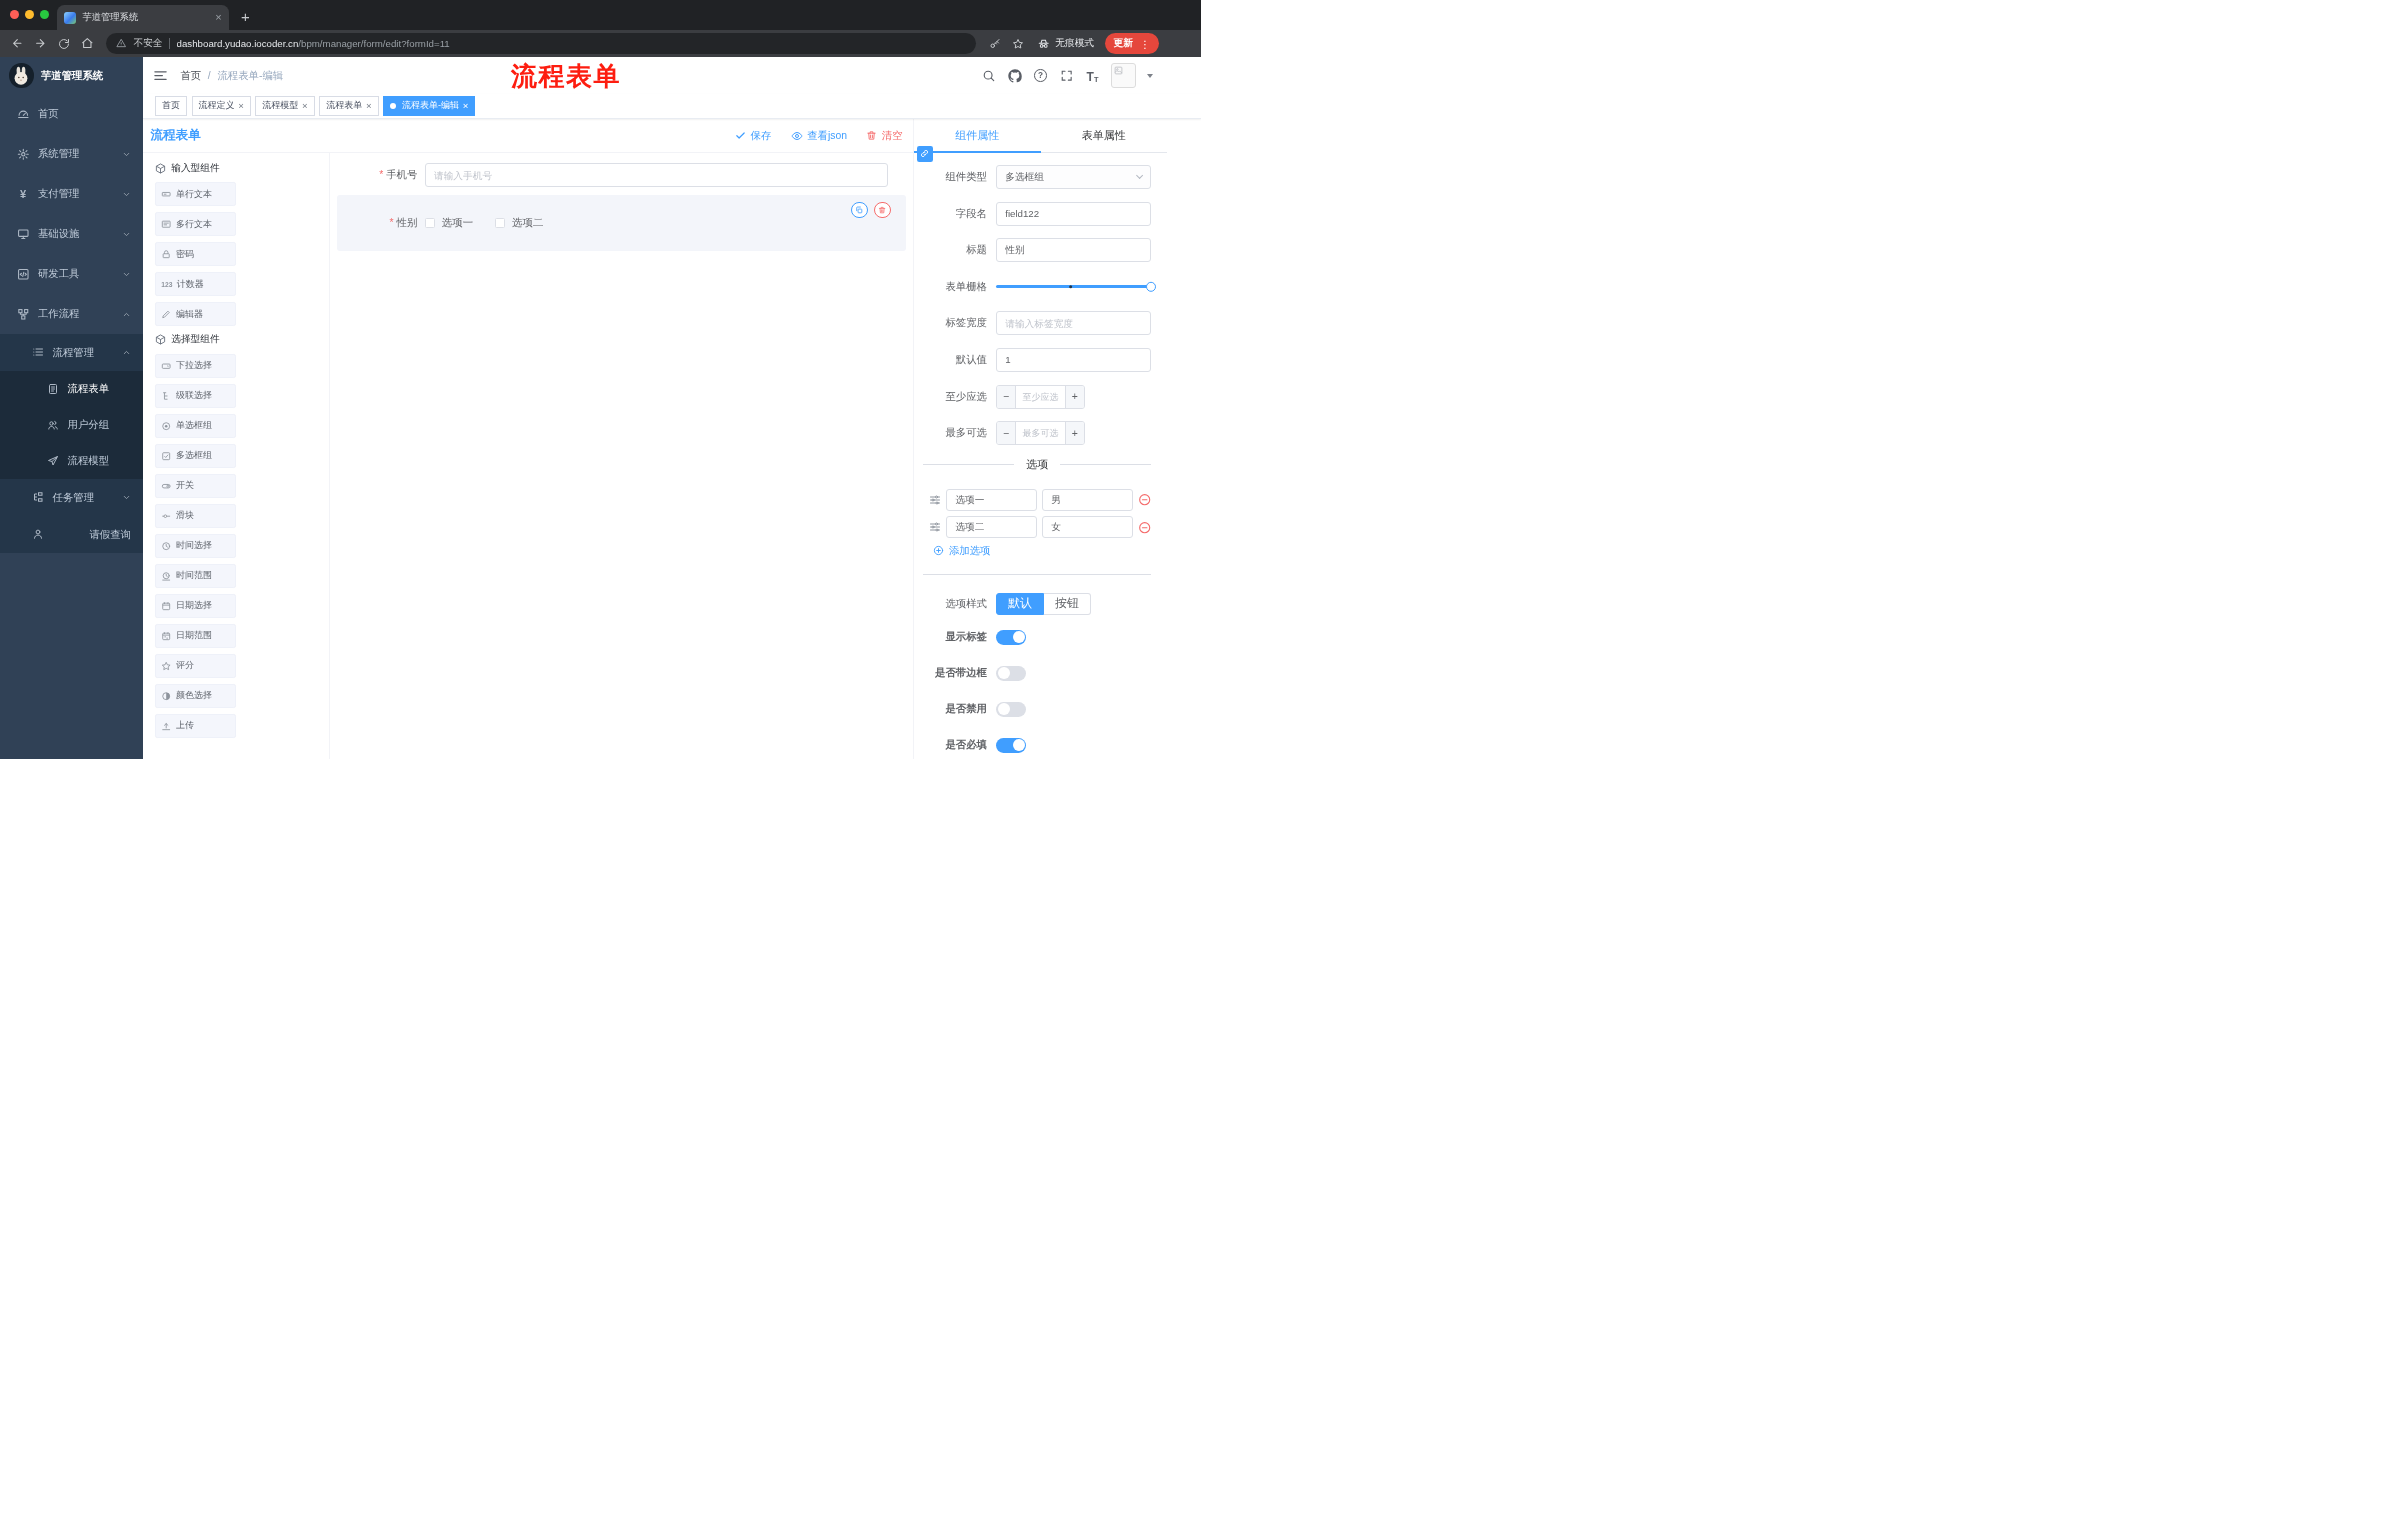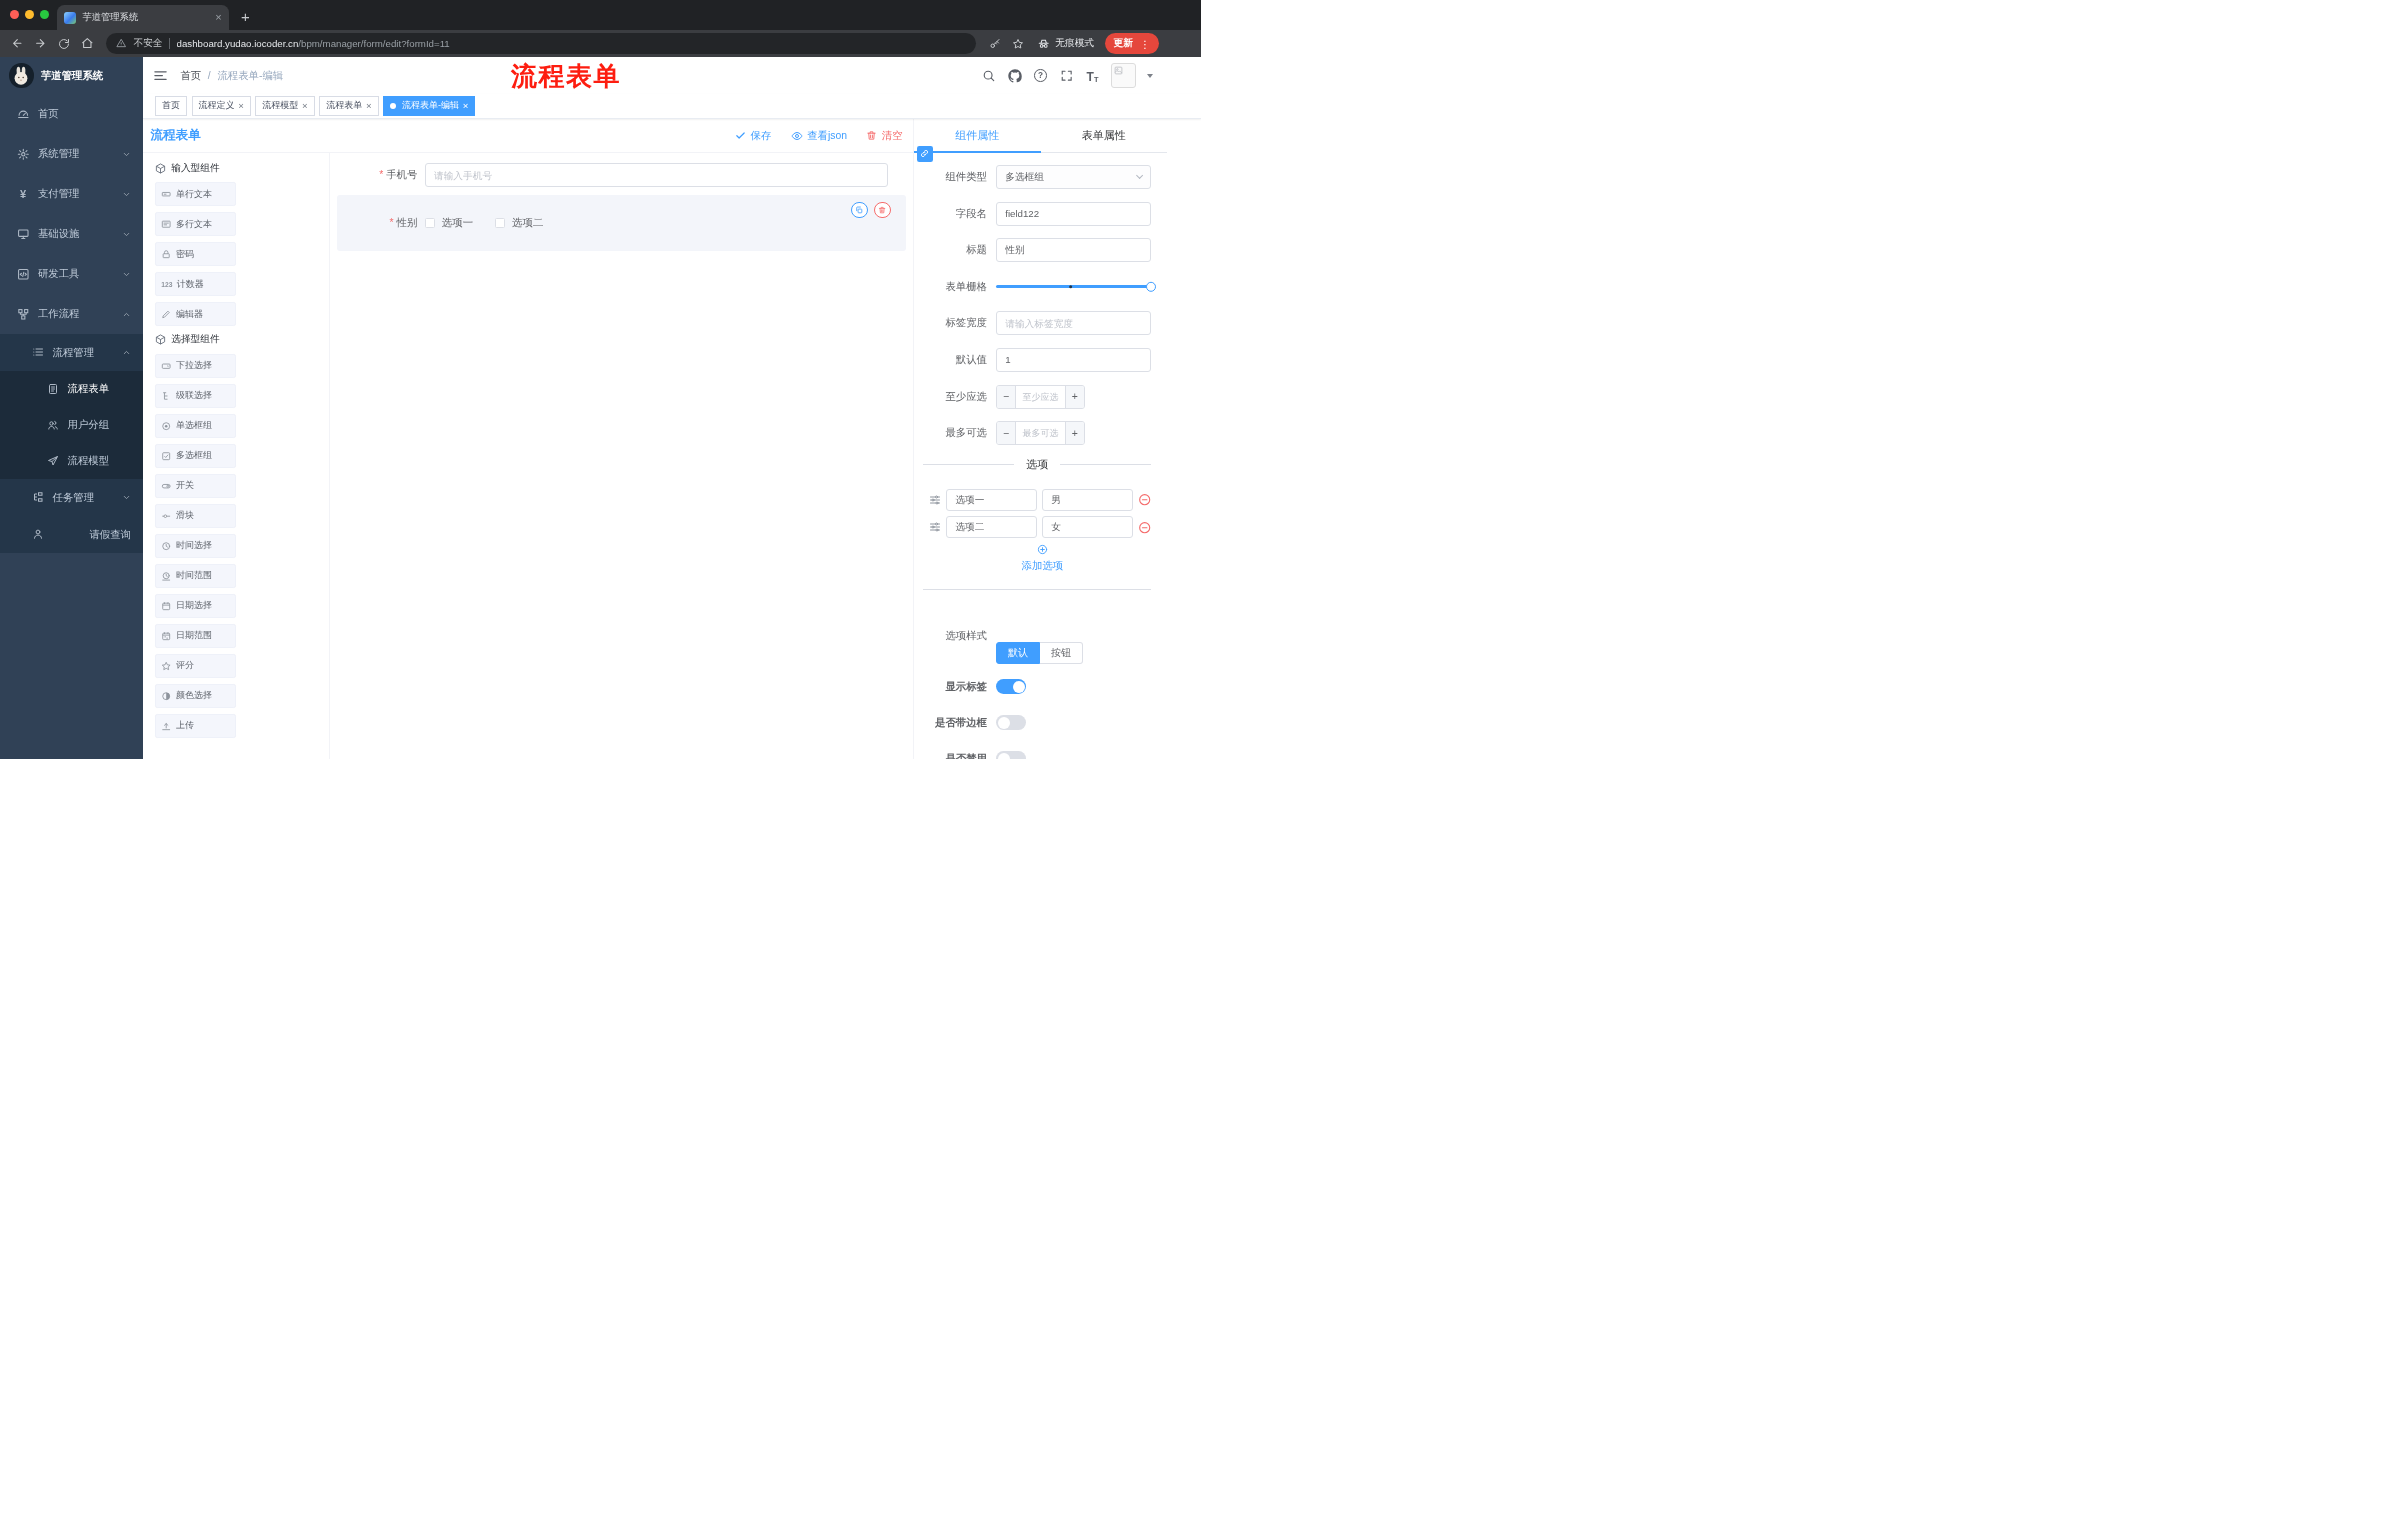--- a/index.html
+++ b/index.html
@@ -139,24 +139,24 @@
   .step-btn.plus { border-left:0.7px solid #dcdfe6; }
   .step-input { flex:1; min-width:0; border:none; outline:none; text-align:center; font-size:9px; color:#606266; font-family:inherit; }
   .step-input::placeholder { color:#c0c4cc; }
   .divider { position:relative; margin:6px 0 18px; height:13.4px; }
   .divider::before { content:""; position:absolute; left:0; right:0; top:6.7px; height:0.7px; background:#dcdfe6; }
   .divider-text { position:absolute; left:50%; transform:translateX(-50%); top:0; background:#fff; padding:0 12px; font-size:11px; color:#303133; line-height:13.4px; }
   .opt-row { display:flex; align-items:center; gap:5.2px; margin:0 0 5.2px 6px; }
   .drag-icon { color:#8e949d; flex-shrink:0; cursor:grab; }
   .opt-row .el-input { height:22px; }
   .remove-btn { width:13.4px; height:13.4px; flex-shrink:0; color:#f56c6c; display:flex; align-items:center; justify-content:center; cursor:pointer; }
-  .add-option { display:flex; align-items:center; gap:4.5px; color:#409eff; font-size:10.4px; margin:3px 0 16.3px 10.4px; cursor:pointer;flex-direction:column; }
+  .add-option { display:flex; align-items:center; gap:4.5px; color:#409eff; font-size:10.4px; margin:3px 0 16.3px 10.4px; cursor:pointer; }
   .hr { height:0.7px; background:#dcdfe6; margin:0 0 18px; }
   .seg { display:flex; }
-  .seg-btn { height:22px; padding:0 11px; display:flex; align-items:center; font-size:10px; border:0.7px solid #dcdfe6; background:#fff; color:#606266; cursor:pointer;margin-top:34px; }
+  .seg-btn { height:22px; padding:0 11px; display:flex; align-items:center; font-size:12px; border:0.7px solid #dcdfe6; background:#fff; color:#606266; cursor:pointer; }
   .seg-btn.first { border-radius:3px 0 0 3px; }
   .seg-btn.last { border-radius:0 3px 3px 0; border-left:none;text-align:center; }
   .seg-btn.active { background:#409eff; border-color:#409eff; color:#fff; }
   .prop-row.seg-row { margin-bottom:15px; }
   .prop-row.switch-row { margin-bottom:21px;font-weight:bold; }
   .switch { width:30px; height:15px; border-radius:7.4px; position:relative; cursor:pointer; flex-shrink:0; }
   .switch.on { background:#409eff; }
   .switch.off { background:#dcdfe6; }
   .switch::after { content:""; position:absolute; top:1.5px; width:12px; height:12px; border-radius:50%; background:#fff; }
   .switch.on::after { right:1.5px; }

